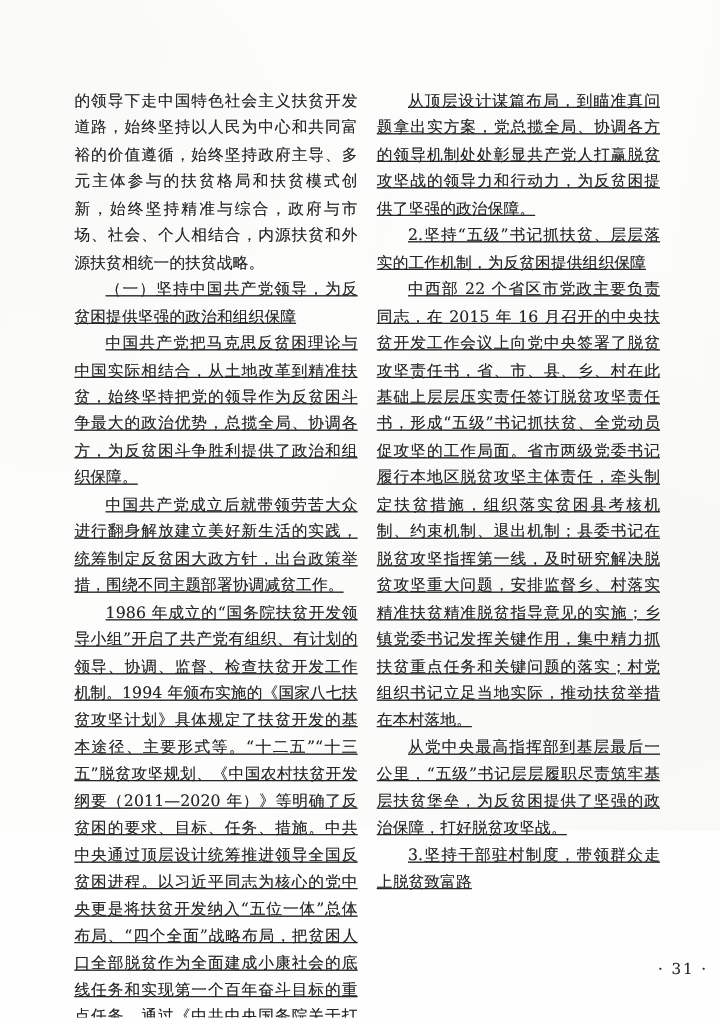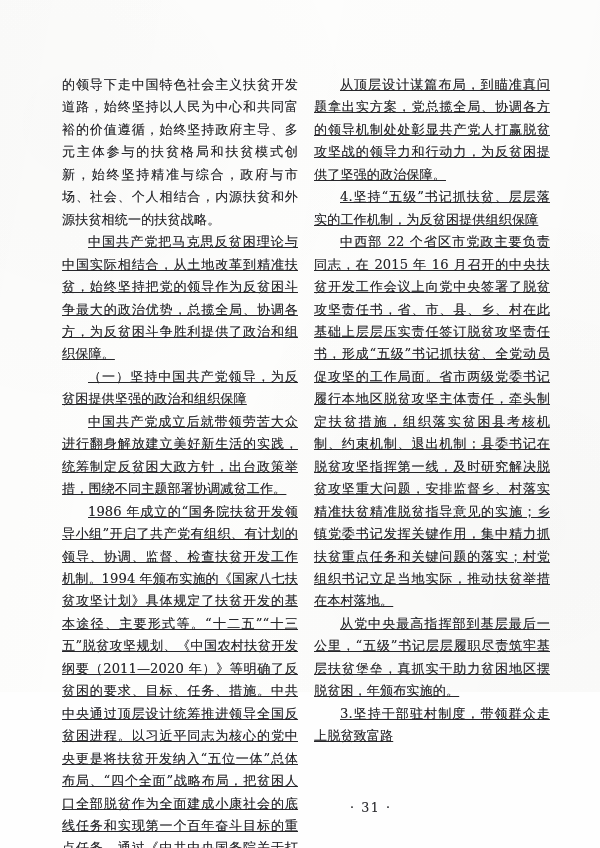--- a/index.html
+++ b/index.html
@@ -55,23 +55,23 @@
   p.indent {
     text-indent: 26px;
     text-decoration: underline;
   }
   p.noindent {
     text-indent: 0;
   }
   .page-number {
     position: absolute;
     left: 0;
-    right: 0;
+    right: 10px;
     top: 800px;
-    text-align: left;
+    text-align: right;
     font-size: 12.6px;
     color: #2c2c30;
     letter-spacing: 1.6px;
     font-family: "DejaVu Serif", "Liberation Serif", serif;
     text-shadow: 0 0 0.5px rgba(40,40,45,0.4);
   }
   .page-number .pn-inner {
     display: inline-block;
     padding-left: 350px;
   }
@@ -79,31 +79,31 @@
 </head>
 <body>
 
 <div class="page">
   <div class="page-noise"></div>
 
   <div class="columns">
 
     <div class="col">
       <p class="noindent">的领导下走中国特色社会主义扶贫开发道路，始终坚持以人民为中心和共同富裕的价值遵循，始终坚持政府主导、多元主体参与的扶贫格局和扶贫模式创新，始终坚持精准与综合，政府与市场、社会、个人相结合，内源扶贫和外源扶贫相统一的扶贫战略。</p>
+      <p class="indent">（一）坚持中国共产党领导，为反贫困提供坚强的政治和组织保障</p>
       <p class="indent">中国共产党把马克思反贫困理论与中国实际相结合，从土地改革到精准扶贫，始终坚持把党的领导作为反贫困斗争最大的政治优势，总揽全局、协调各方，为反贫困斗争胜利提供了政治和组织保障。</p>
-      <p class="indent">（一）坚持中国共产党领导，为反贫困提供坚强的政治和组织保障</p>
       <p class="indent">中国共产党成立后就带领劳苦大众进行翻身解放建立美好新生活的实践，统筹制定反贫困大政方针，出台政策举措，围绕不同主题部署协调减贫工作。</p>
       <p class="indent">1986 年成立的“国务院扶贫开发领导小组”开启了共产党有组织、有计划的领导、协调、监督、检查扶贫开发工作机制。1994 年颁布实施的《国家八七扶贫攻坚计划》具体规定了扶贫开发的基本途径、主要形式等。“十二五”“十三五”脱贫攻坚规划、《中国农村扶贫开发纲要（2011—2020 年）》等明确了反贫困的要求、目标、任务、措施。中共中央通过顶层设计统筹推进领导全国反贫困进程。以习近平同志为核心的党中央更是将扶贫开发纳入“五位一体”总体布局、“四个全面”战略布局，把贫困人口全部脱贫作为全面建成小康社会的底线任务和实现第一个百年奋斗目标的重点任务，通过《中共中央国务院关于打赢脱贫攻坚战的决定》《建立精准扶贫工作机制实施方案》《乡村振兴战略规划（2018—2022 年）》等一系</p>
     </div>
 
     <div class="col">
       <p class="indent">从顶层设计谋篇布局，到瞄准真问题拿出实方案，党总揽全局、协调各方的领导机制处处彰显共产党人打赢脱贫攻坚战的领导力和行动力，为反贫困提供了坚强的政治保障。</p>
-      <p class="indent">4.坚持“五级”书记抓扶贫、层层落实的工作机制，为反贫困提供组织保障</p>
+      <p class="indent">2.坚持“五级”书记抓扶贫、层层落实的工作机制，为反贫困提供组织保障</p>
       <p class="indent">中西部 22 个省区市党政主要负责同志，在 2015 年 16 月召开的中央扶贫开发工作会议上向党中央签署了脱贫攻坚责任书，省、市、县、乡、村在此基础上层层压实责任签订脱贫攻坚责任书，形成“五级”书记抓扶贫、全党动员促攻坚的工作局面。省市两级党委书记履行本地区脱贫攻坚主体责任，牵头制定扶贫措施，组织落实贫困县考核机制、约束机制、退出机制；县委书记在脱贫攻坚指挥第一线，及时研究解决脱贫攻坚重大问题，安排监督乡、村落实精准扶贫精准脱贫指导意见的实施；乡镇党委书记发挥关键作用，集中精力抓扶贫重点任务和关键问题的落实；村党组织书记立足当地实际，推动扶贫举措在本村落地。</p>
-      <p class="indent">从党中央最高指挥部到基层最后一公里，“五级”书记层层履职尽责筑牢基层扶贫堡垒，真抓实干助力贫困地区摆脱贫困，年颁布实施的。</p>
+      <p class="indent">从党中央最高指挥部到基层最后一公里，“五级”书记层层履职尽责筑牢基层扶贫堡垒，为反贫困提供了坚强的政治保障，打好脱贫攻坚战。</p>
       <p class="indent">3.坚持干部驻村制度，带领群众走上脱贫致富路</p>
 
     </div>
 
   </div>
 
   <div class="page-number">
     <span class="pn-inner">· 31 ·</span>
   </div>
 </div>

